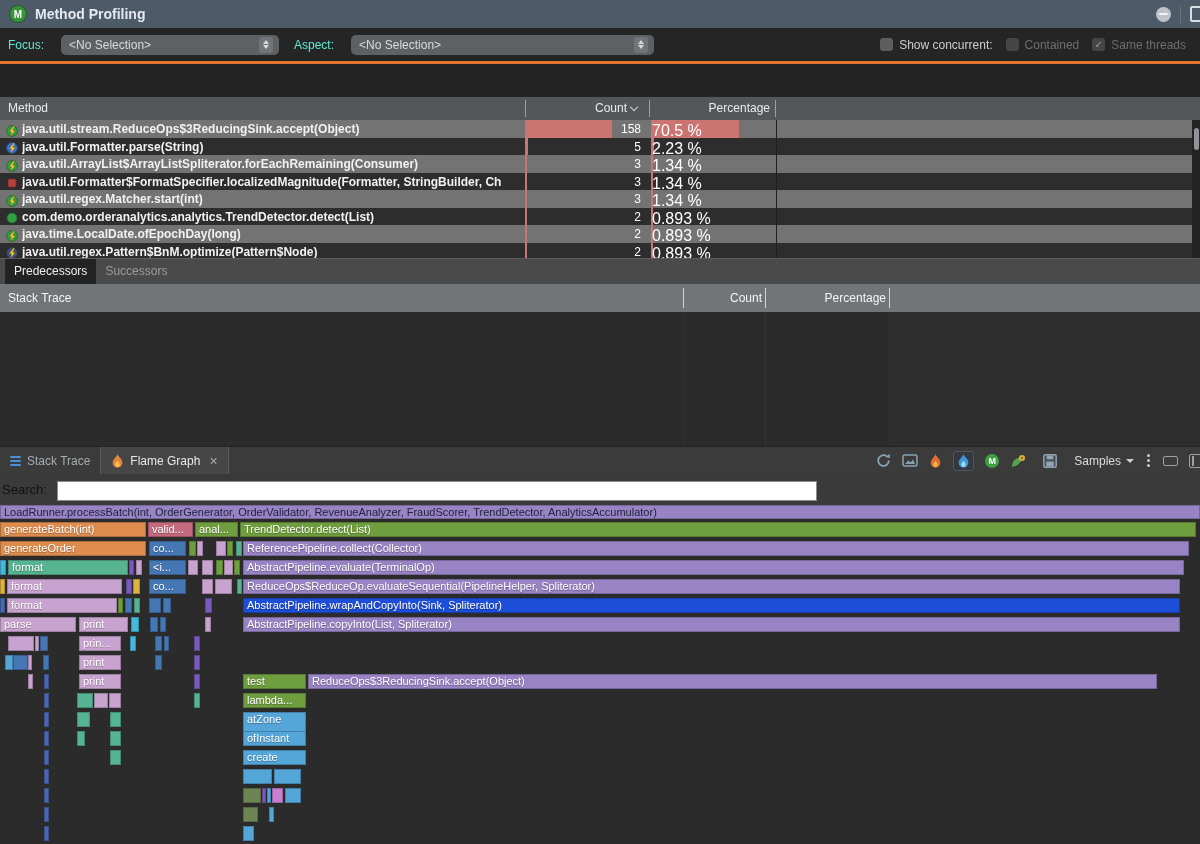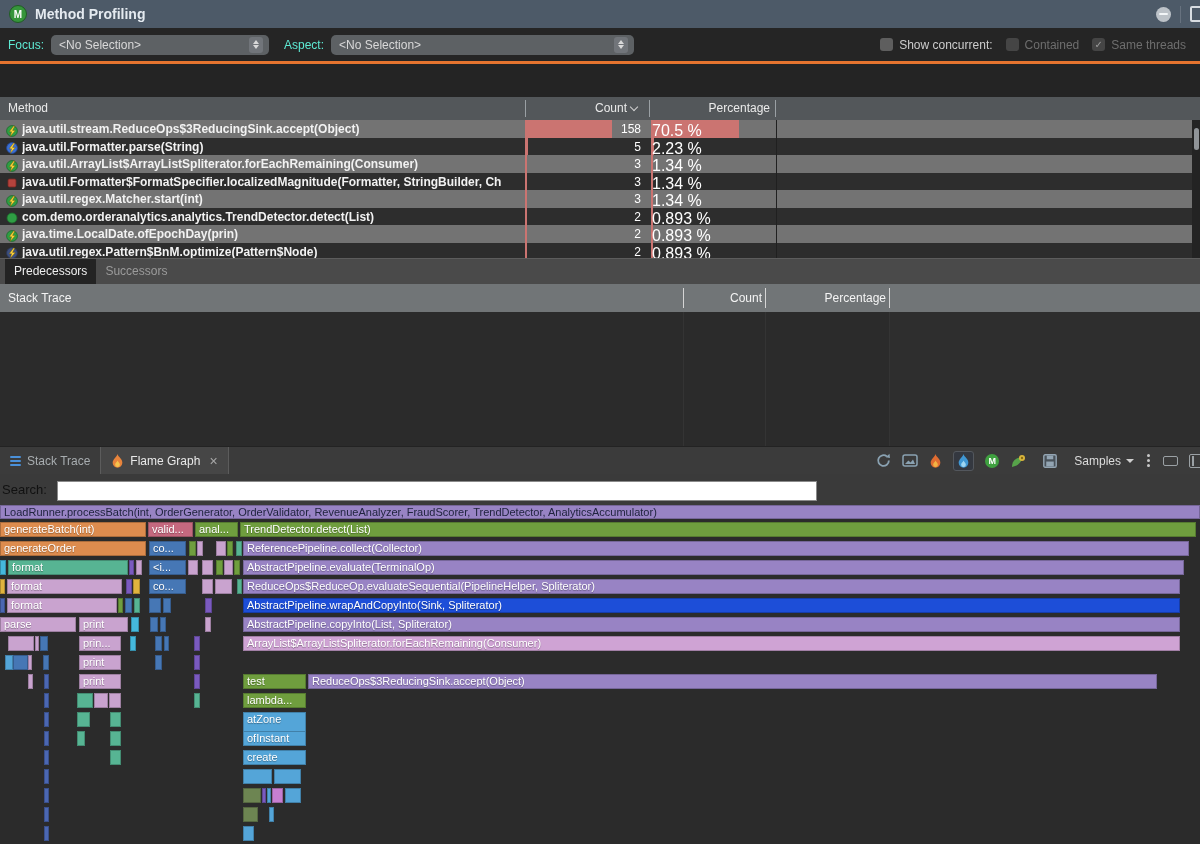--- a/index.html
+++ b/index.html
@@ -17,21 +17,21 @@
   .min-circle{width:15px;height:15px;border-radius:50%;background:#bcc2c8;position:relative;}
   .min-circle i{position:absolute;left:3px;right:3px;top:6.5px;height:2px;background:#f2f5f7;border-radius:1px;}
   .tb-divider{width:1px;height:17px;background:#67727f;}
   .panel-partial{width:15px;height:12px;border:2px solid #d8dde2;border-radius:2px;margin-right:-9px;}
 
   
   .filterbar{position:absolute;top:28px;left:0;width:1200px;height:33px;background:#252525;
              display:flex;align-items:center;font-size:12px;}
   .fl{color:#5eead4;margin-left:8px;}
   .select{height:20px;background:#5d6164;border-radius:5px;color:#d9d9d9;display:flex;
-          align-items:center;padding:0 6px 0 8px;margin-left:7px;box-sizing:border-box;}
+          align-items:center;padding:0 6px 0 8px;margin-left:17px;box-sizing:border-box;}
   .sel-focus{width:218px;}
   .sel-aspect{width:303px;}
   .sel-aspect-label{margin-left:15px;}
   .stepper{margin-left:auto;width:14px;height:16px;background:#71757a;border-radius:3px;
            display:flex;flex-direction:column;align-items:center;justify-content:center;gap:1px;}
   .tri-up{width:0;height:0;border-left:3px solid transparent;border-right:3px solid transparent;
           border-bottom:4px solid #d9d9d9;}
   .tri-dn{width:0;height:0;border-left:3px solid transparent;border-right:3px solid transparent;
           border-top:4px solid #d9d9d9;}
   .fb-right{margin-left:auto;display:flex;align-items:center;margin-right:14px;}
@@ -259,21 +259,21 @@
       </div>
       <div class="mrow odd">
         <span class="rv" style="left:525px"></span>
         <span class="rv" style="left:776px"></span>
         <span class="c-bar" style="width:1.5px"></span>
         <span class="p-bar" style="width:1.5px"></span>
         <span class="m-ico"><svg width="12" height="12" viewBox="0 0 12 12">
             <circle cx="6" cy="6" r="5.4" fill="#2f9e44" stroke="#1c6b2b" stroke-width="0.8"></circle>
             <polygon points="7.5,1 3.2,6.8 5.6,6.8 4.2,11.4 9.4,5.4 6.6,5.4 8.8,1" fill="#ffd43b" stroke="#6b5200" stroke-width="0.4"></polygon>
           </svg></span>
-        <span class="m-name">java.time.LocalDate.ofEpochDay(prin)</span>
+        <span class="m-name">java.time.LocalDate.ofEpochDay(long)</span>
         <span class="c-val">2</span>
         <span class="p-val">0.893 %</span>
       </div>
       <div class="mrow even">
         <span class="rv" style="left:525px"></span>
         <span class="rv" style="left:776px"></span>
         <span class="c-bar" style="width:1.5px"></span>
         <span class="p-bar" style="width:1.5px"></span>
         <span class="m-ico"><svg width="12" height="12" viewBox="0 0 12 12">
             <circle cx="6" cy="6" r="5.4" fill="#3d4f7e" stroke="#2b3758" stroke-width="0.8"></circle>
@@ -440,21 +440,20 @@
     <div class="fbar" style="left: 205px; top: 112px; width: 6px; height: 15px; background: rgb(201, 163, 207);"></div>
     <div class="fbar lab" style="left: 243px; top: 112px; width: 937px; height: 15px; background: rgb(152, 131, 196);">AbstractPipeline.copyInto(List, Spliterator)</div>
     <div class="fbar" style="left: 8px; top: 131px; width: 26px; height: 15px; background: rgb(201, 163, 207);"></div>
     <div class="fbar" style="left: 35px; top: 131px; width: 4px; height: 15px; background: rgb(201, 163, 207);"></div>
     <div class="fbar" style="left: 40px; top: 131px; width: 8px; height: 15px; background: rgb(70, 119, 181);"></div>
     <div class="fbar lab" style="left: 79px; top: 131px; width: 42px; height: 15px; background: rgb(201, 163, 207);">prin...</div>
     <div class="fbar" style="left: 130px; top: 131px; width: 6px; height: 15px; background: rgb(69, 184, 220);"></div>
     <div class="fbar" style="left: 155px; top: 131px; width: 7px; height: 15px; background: rgb(70, 119, 181);"></div>
     <div class="fbar" style="left: 164px; top: 131px; width: 5px; height: 15px; background: rgb(70, 119, 181);"></div>
     <div class="fbar" style="left: 194px; top: 131px; width: 6px; height: 15px; background: rgb(122, 90, 191);"></div>
-    <div class="fbar lab" style="left: 243px; top: 131px; width: 937px; height: 15px; background: rgb(207, 163, 212);">ArrayList$ArrayListSpliterator.forEachRemaining(Consumer)</div>
     <div class="fbar" style="left: 5px; top: 150px; width: 8px; height: 15px; background: rgb(84, 165, 216);"></div>
     <div class="fbar" style="left: 13px; top: 150px; width: 15px; height: 15px; background: rgb(70, 119, 181);"></div>
     <div class="fbar" style="left: 28px; top: 150px; width: 4px; height: 15px; background: rgb(201, 163, 207);"></div>
     <div class="fbar" style="left: 43px; top: 150px; width: 6px; height: 15px; background: rgb(70, 119, 181);"></div>
     <div class="fbar lab" style="left: 79px; top: 150px; width: 42px; height: 15px; background: rgb(201, 163, 207);">print</div>
     <div class="fbar" style="left: 155px; top: 150px; width: 7px; height: 15px; background: rgb(70, 119, 181);"></div>
     <div class="fbar" style="left: 194px; top: 150px; width: 6px; height: 15px; background: rgb(122, 90, 191);"></div>
     <div class="fbar" style="left: 28px; top: 169px; width: 5px; height: 15px; background: rgb(201, 163, 207);"></div>
     <div class="fbar" style="left: 44px; top: 169px; width: 5px; height: 15px; background: rgb(75, 103, 178);"></div>
     <div class="fbar lab" style="left: 79px; top: 169px; width: 42px; height: 15px; background: rgb(201, 163, 207);">print</div>

